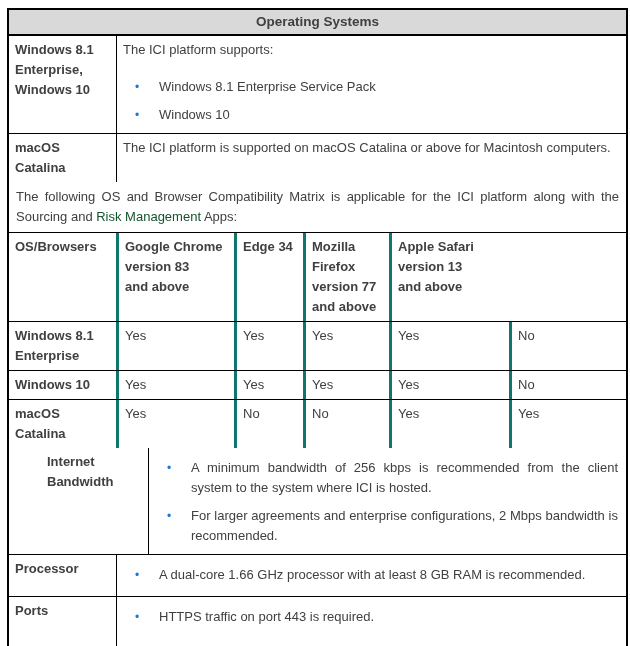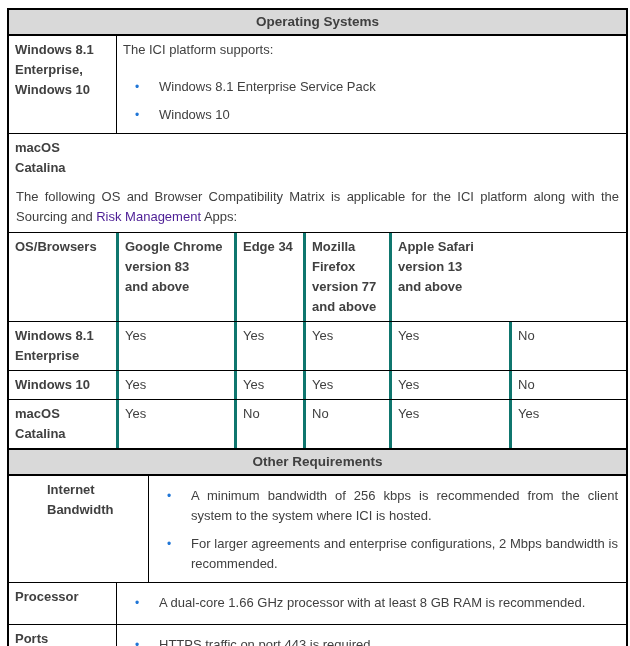--- a/index.html
+++ b/index.html
@@ -28,21 +28,21 @@
   .content { border-left: 1px solid #000000; }
   .full { display: block; }
   
   .r-os1 { min-height: 84px; }
   .r-os2 { min-height: 42px; }
   .r-intro { min-height: 42px; }
   .r-band1 { min-height: 100px; padding-left: 32px; }
   .r-proc { min-height: 42px; }
   .r-ports { min-height: 74px; }
   .intro-p { padding: 5px 7px; text-align: justify; }
-  .emph { color: #4c1d95; }
+  .emph { color: #14532d; }
   
   .bullets { padding: 6px 8px 4px 6px; }
   .bullets.pad-top { padding-top: 10px; }
   .bullet { display: flex; padding-left: 12px; margin-bottom: 8px; }
   .bullet:last-child { margin-bottom: 4px; }
   .dot { flex: none; width: 24px; color: #2076d6; font-size: 12px; }
   .btxt { flex: 1; }
   .just .btxt { text-align: justify; }
   .intro-line { margin-bottom: 17px; }
   
@@ -77,20 +77,21 @@
       </div>
       <div class="bullet">
         <span class="dot">•</span>
         <span class="btxt">Windows 10</span>
       </div>
     </div>
   </div>
 
   <div class="row r-os2">
     <div class="cell label">macOS Catalina</div>
+    <div class="cell content">The ICI platform is supported on macOS Catalina or above for Macintosh computers.</div>
   </div>
 
 
   <div class="full r-intro">
     <div class="intro-p"><span>The following OS and Browser Compatibility Matrix is applicable for the ICI platform along with the Sourcing and </span><span class="emph">Risk Management</span><span> Apps:</span></div>
   </div>
 
   <div class="matrix">
     <div class="mrow mhead">
       <div class="mcell">OS/Browsers</div>
@@ -125,21 +126,20 @@
     <div class="mrow mr3">
       <div class="mcell oslab">macOS Catalina</div>
       <div class="mcell">Yes</div>
       <div class="mcell">No</div>
       <div class="mcell">No</div>
       <div class="mcell">Yes</div>
       <div class="mcell">Yes</div>
     </div>
   </div>
 
-  <div class="band">Other Requirements</div>
 
   <div class="row r-band1">
     <div class="cell label">Internet
 Bandwidth</div>
     <div class="content bullets pad-top just">
       <div class="bullet">
         <span class="dot">•</span>
         <span class="btxt">A minimum bandwidth of 256 kbps is recommended from the client system to the system where ICI is hosted.</span>
       </div>
       <div class="bullet">

